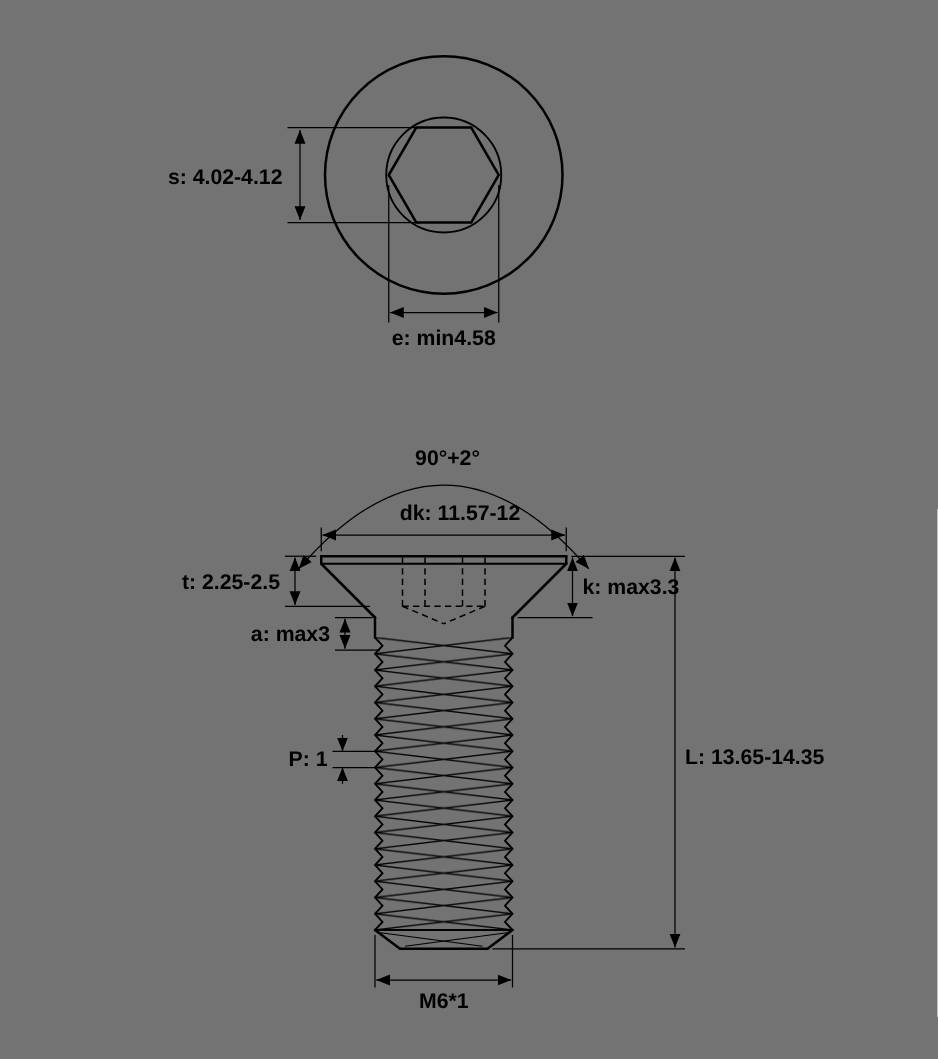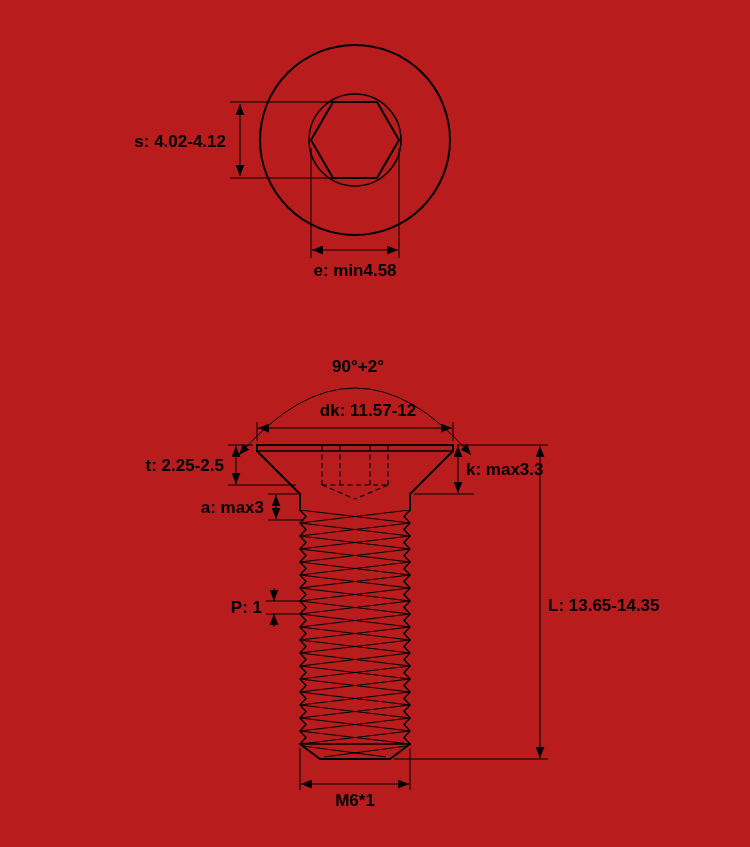--- a/index.html
+++ b/index.html
@@ -4,21 +4,21 @@
 <style>
   html, body {
     margin: 0;
     padding: 0;
     background: #ffffff;
   }
   .canvas {
     position: relative;
     width: 750px;
     height: 847px;
-    background: #b91c1c;
+    background: #737373;
     overflow: hidden;
   }
   svg text {
     font-family: "Liberation Sans", sans-serif;
     font-weight: 700;
     font-size: 17px;
     fill: #000000;
   }
   .outline { stroke:#000; stroke-width:2;   fill:none; stroke-linecap:round; }
   .med     { stroke:#000; stroke-width:1.5; fill:none; stroke-linecap:round; }

